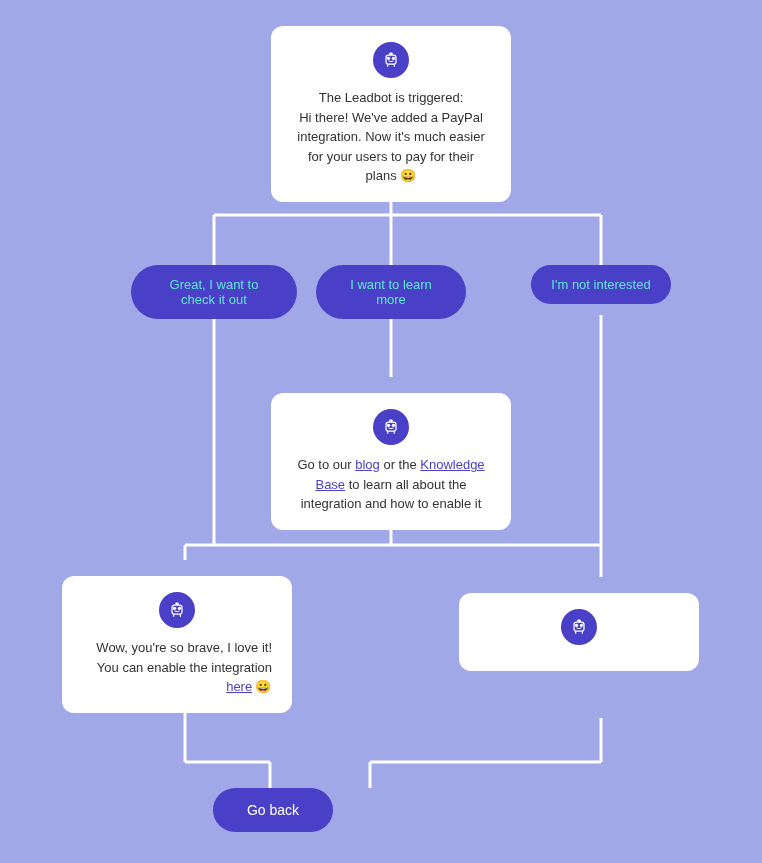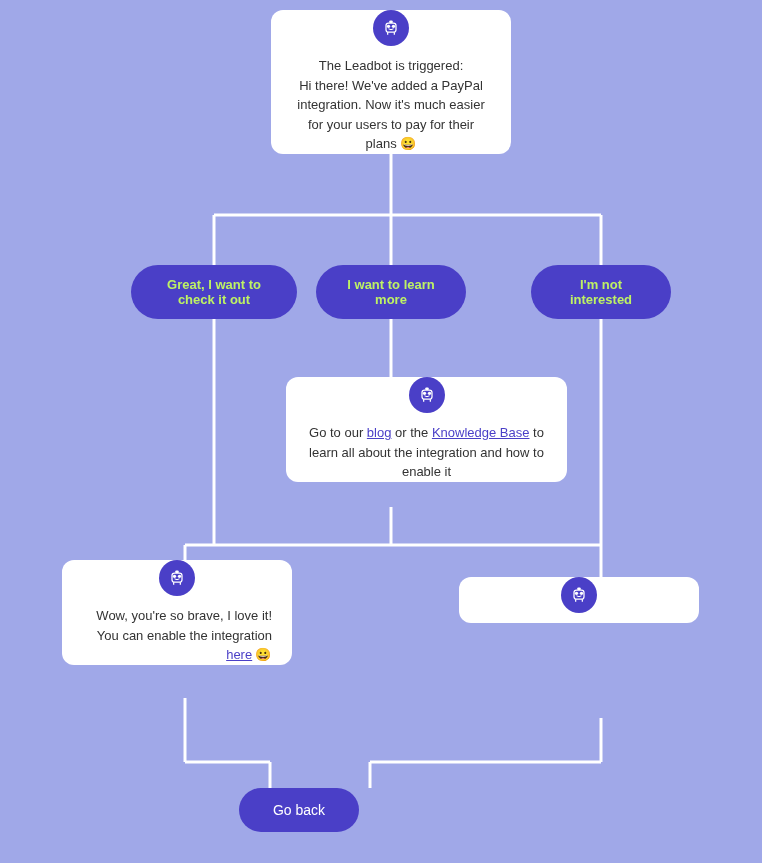--- a/index.html
+++ b/index.html
@@ -26,25 +26,26 @@
       width: 762px;
       height: 863px;
       pointer-events: none;
     }
 
     
     .card {
       position: absolute;
       background: white;
       border-radius: 12px;
-      padding: 0 20px;
+      padding: 16px 20px;
       text-align: center;
       font-size: 13px;
       color: #333;
       line-height: 1.5;
+      margin-top: 16px;
     }
 
     .card .bot-icon {
       width: 36px;
       height: 36px;
       background: #4a3fc7;
       border-radius: 50%;
       display: flex;
       align-items: center;
       justify-content: center;
@@ -53,26 +54,26 @@
 
     .card .bot-icon svg {
       width: 20px;
       height: 20px;
     }
 
     
     .btn-pill {
       position: absolute;
       background: #4a3fc7;
-      color: #bef264;
+      color: #5eead4;
       border-radius: 30px;
       padding: 12px 20px;
       text-align: center;
       font-size: 13px;
-      font-weight: 700;
+      font-weight: 400;
       cursor: pointer;
     }
 
     a.inline-link {
       color: #4a3fc7;
       text-decoration: underline;
     }
 
     
     .go-back-btn {
@@ -151,21 +152,21 @@
   </div>
 
   <div class="btn-pill" style="width:140px; left:531px; top:265px;">
     <span>I'm not interested</span>
   </div>
 
   <div class="btn-pill" style="width:150px; left:316px; top:265px;">
     <span>I want to learn more</span>
   </div>
 
-  <div class="card" style="width:281px; left:286px; top:377px;">
+  <div class="card" style="width:240px; left:271px; top:377px;">
     <div class="bot-icon">
       <svg viewBox="0 0 24 24" fill="white">
         <circle cx="9" cy="10" r="2"></circle>
         <circle cx="15" cy="10" r="2"></circle>
         <rect x="6" y="6" width="12" height="11" rx="3" fill="none" stroke="white" stroke-width="1.5"></rect>
         <rect x="10" y="3" width="4" height="3" rx="1"></rect>
         <line x1="8" y1="17" x2="8" y2="20" stroke="white" stroke-width="1.5"></line>
         <line x1="16" y1="17" x2="16" y2="20" stroke="white" stroke-width="1.5"></line>
         <path d="M9 13 Q12 15 15 13" stroke="white" stroke-width="1.2" fill="none"></path>
       </svg>
@@ -199,17 +200,17 @@
         <circle cx="15" cy="10" r="2"></circle>
         <rect x="6" y="6" width="12" height="11" rx="3" fill="none" stroke="white" stroke-width="1.5"></rect>
         <rect x="10" y="3" width="4" height="3" rx="1"></rect>
         <line x1="8" y1="17" x2="8" y2="20" stroke="white" stroke-width="1.5"></line>
         <line x1="16" y1="17" x2="16" y2="20" stroke="white" stroke-width="1.5"></line>
         <path d="M9 13 Q12 15 15 13" stroke="white" stroke-width="1.2" fill="none"></path>
       </svg>
     </div>
   </div>
 
-  <div class="go-back-btn" style="left:239px; top:788px; width:120px;">
+  <div class="go-back-btn" style="left:213px; top:788px; width:120px;">
     <span>Go back</span>
   </div>
 
 </div>
 
 </body></html>

